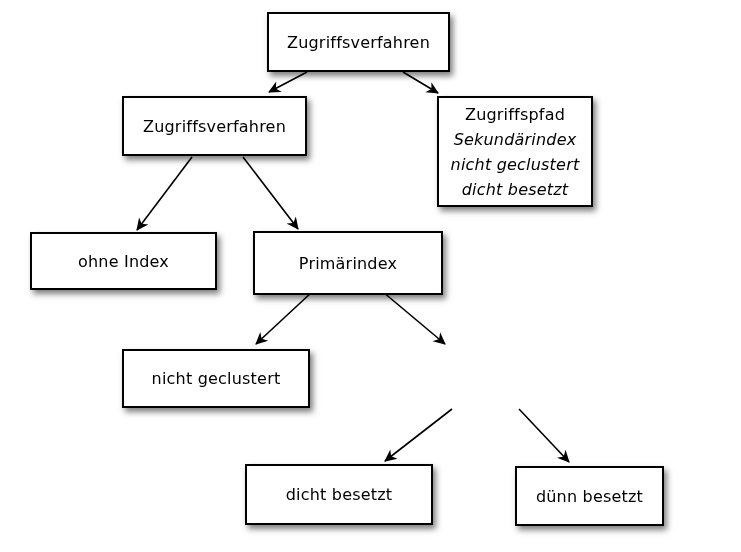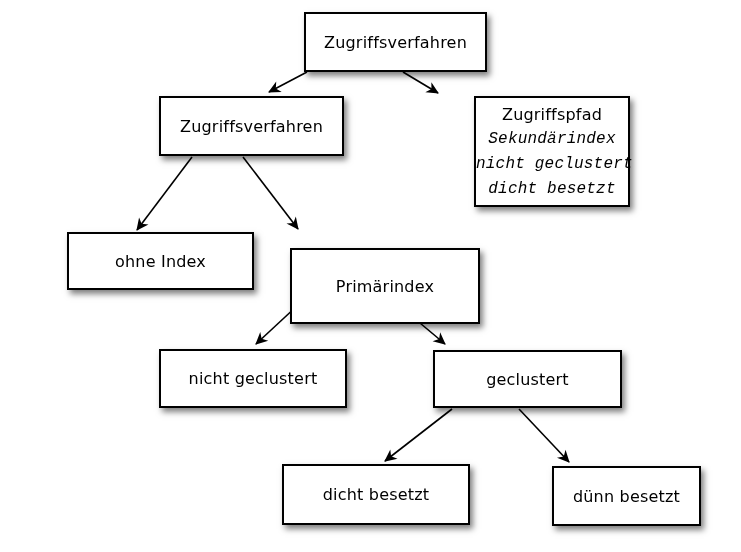--- a/index.html
+++ b/index.html
@@ -22,37 +22,37 @@
     pointer-events: none;
   }
   .node {
     position: absolute;
     box-sizing: border-box;
     background: #ffffff;
     border: 2px solid #000000;
     box-shadow: 3px 4px 6px rgba(0,0,0,0.5);
     display: flex;
     flex-direction: column;
+    align-items: center;
     justify-content: center;
     text-align: center;
     color: #000000;
     font-size: 16px;
     line-height: 25px;
     letter-spacing: 0.2px;
-    margin-left: 37px;
   }
   .node .line { white-space: nowrap; }
-  .node .italic { font-style: italic; font-family: Liberation Mono, monospace; }
+  .node .italic { font-style: italic; }
 
   
   .n-zugriffsverfahren { left: 267px; top: 12px;  width: 183px; height: 60px; }
   .n-dateiorganisation { left: 122px; top: 96px;  width: 185px; height: 60px; }
   .n-zugriffspfad      { left: 437px; top: 96px;  width: 156px; height: 111px; }
   .n-ohne-index        { left: 30px;  top: 232px; width: 187px; height: 58px; }
-  .n-primaerindex      { left: 253px; top: 248px; width: 190px; height: 76px; }
+  .n-primaerindex      { left: 253px; top: 231px; width: 190px; height: 64px; }
   .n-nicht-geclustert  { left: 122px; top: 349px; width: 188px; height: 59px; }
   .n-geclustert        { left: 396px; top: 350px; width: 189px; height: 58px; }
   .n-dicht-besetzt     { left: 245px; top: 464px; width: 188px; height: 61px; }
   .n-duenn-besetzt     { left: 515px; top: 466px; width: 149px; height: 60px; }
 </style>
 </head>
 <body>
 
 <div class="canvas">
 
@@ -92,23 +92,20 @@
   </div>
 
   <div class="node n-primaerindex">
     <div class="line">Primärindex</div>
   </div>
 
   <div class="node n-nicht-geclustert">
     <div class="line">nicht geclustert</div>
   </div>
 
-  <div class="node n-geclustert">
-    <div class="line">geclustert</div>
-  </div>
 
   <div class="node n-dicht-besetzt">
     <div class="line">dicht besetzt</div>
   </div>
 
   <div class="node n-duenn-besetzt">
     <div class="line">dünn besetzt</div>
   </div>
 
 </div>

